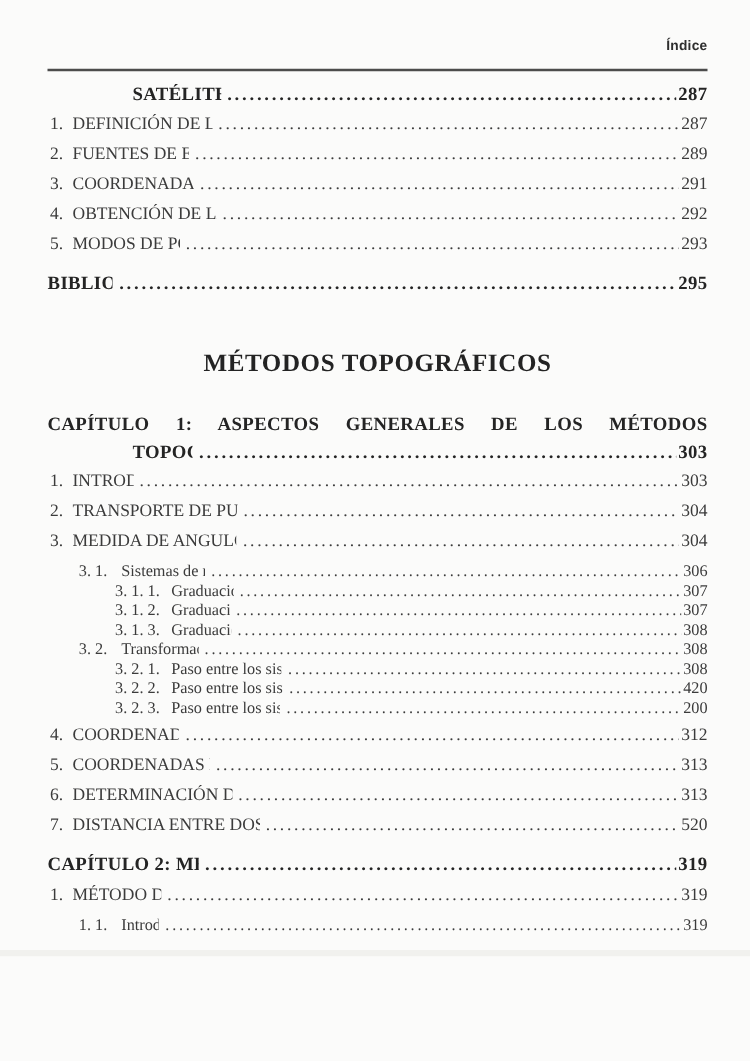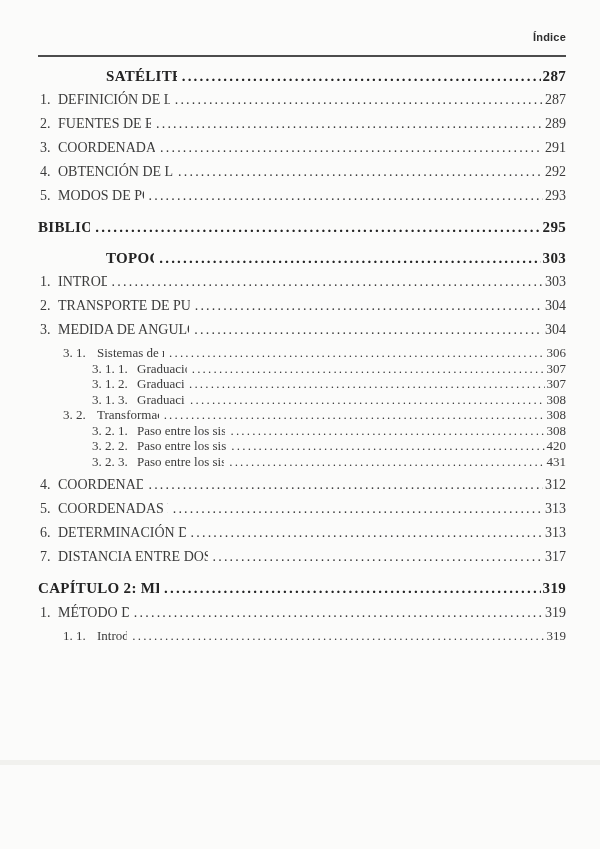--- a/index.html
+++ b/index.html
@@ -143,21 +143,23 @@
         <span class="num">5.</span>
         <span class="label">MODOS DE POSICIONAMIENTO</span>
         <span class="dots"></span>
         <span class="page-num">293</span>
       </div>
       <div class="r bold-row">
         <span class="label">BIBLIOGRAFÍA</span>
         <span class="dots"></span>
         <span class="page-num">295</span>
       </div>
+      <div class="part-title">MÉTODOS TOPOGRÁFICOS</div>
       <div class="chapter">
+        <div class="ch-line1">CAPÍTULO 1: ASPECTOS GENERALES DE LOS MÉTODOS</div>
         <div class="ch-line2">
           <span class="label">TOPOGRÁFICOS</span>
           <span class="dots"></span>
           <span class="page-num">303</span>
         </div>
       </div>
       <div class="r item">
         <span class="num">1.</span>
         <span class="label">INTRODUCCIÓN</span>
         <span class="dots"></span>
@@ -214,21 +216,21 @@
       <div class="r sub2">
         <span class="num">3. 2. 2.</span>
         <span class="label">Paso entre los sistemas de radianes y sexagesimal</span>
         <span class="dots"></span>
         <span class="page-num">420</span>
       </div>
       <div class="r sub2">
         <span class="num">3. 2. 3.</span>
         <span class="label">Paso entre los sistemas de radianes y centesimal</span>
         <span class="dots"></span>
-        <span class="page-num">431</span>
+        <span class="page-num">200</span>
       </div>
       <div class="r item">
         <span class="num">4.</span>
         <span class="label">COORDENADAS CARTESIANAS</span>
         <span class="dots"></span>
         <span class="page-num">312</span>
       </div>
       <div class="r item">
         <span class="num">5.</span>
         <span class="label">COORDENADAS RELATIVAS Y ABSOLUTAS</span>
@@ -238,21 +240,21 @@
       <div class="r item">
         <span class="num">6.</span>
         <span class="label">DETERMINACIÓN DEL ACIMUT ENTRE DOS PUNTOS</span>
         <span class="dots"></span>
         <span class="page-num">313</span>
       </div>
       <div class="r item">
         <span class="num">7.</span>
         <span class="label">DISTANCIA ENTRE DOS PUNTOS DE COORDENADAS CONOCIDAS</span>
         <span class="dots"></span>
-        <span class="page-num">317</span>
+        <span class="page-num">520</span>
       </div>
       <div class="r bold-row">
         <span class="label">CAPÍTULO 2: MÉTODOS PLANIMÉTRICOS</span>
         <span class="dots"></span>
         <span class="page-num">319</span>
       </div>
       <div class="r item">
         <span class="num">1.</span>
         <span class="label">MÉTODO DE RADIACIÓN</span>
         <span class="dots"></span>

